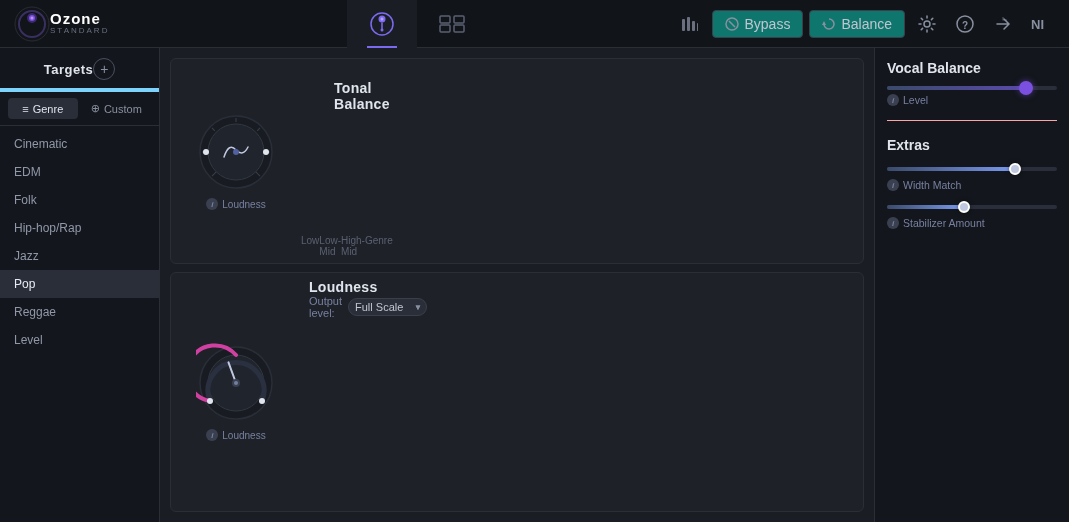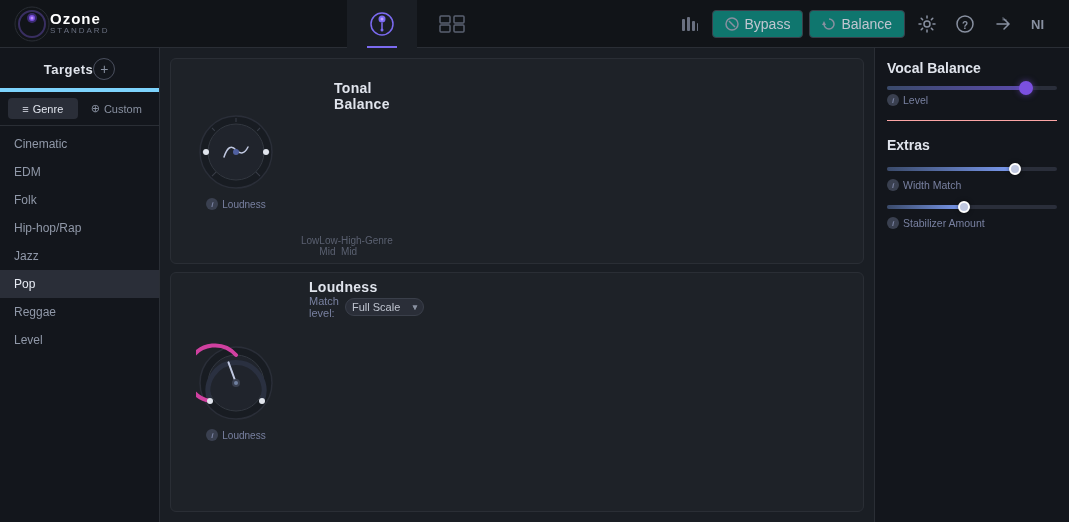--- a/index.html
+++ b/index.html
@@ -646,21 +646,21 @@
               <span class="info-icon">i</span>
               <span>Loudness</span>
             </div>
           </div>
         </div>
 
         <div style="flex:1; position:relative; padding:0 4px 0 0;">
           <div style="position:absolute;top:0;left:0;right:0; display:flex; justify-content:space-between; padding:6px 8px; z-index:2;flex-direction:column;">
             <span class="panel-title">Loudness</span>
             <div class="output-dropdown">
-              <span style="font-size:11px;color:#7880a0;">Match level:</span>
+              <span style="font-size:11px;color:#7880a0;">Output level:</span>
               <div class="dropdown-wrapper">
                 <select class="dropdown-select">
                   <option>Full Scale</option>
                   <option>Streaming</option>
                   <option>-14 LUFS</option>
                   <option>-16 LUFS</option>
                   <option>-23 LUFS</option>
                 </select>
                 <span style="position:absolute;right:5px;top:50%;transform:translateY(-50%);font-size:8px;color:#8890a0;pointer-events:none;">▼</span>
               </div>

